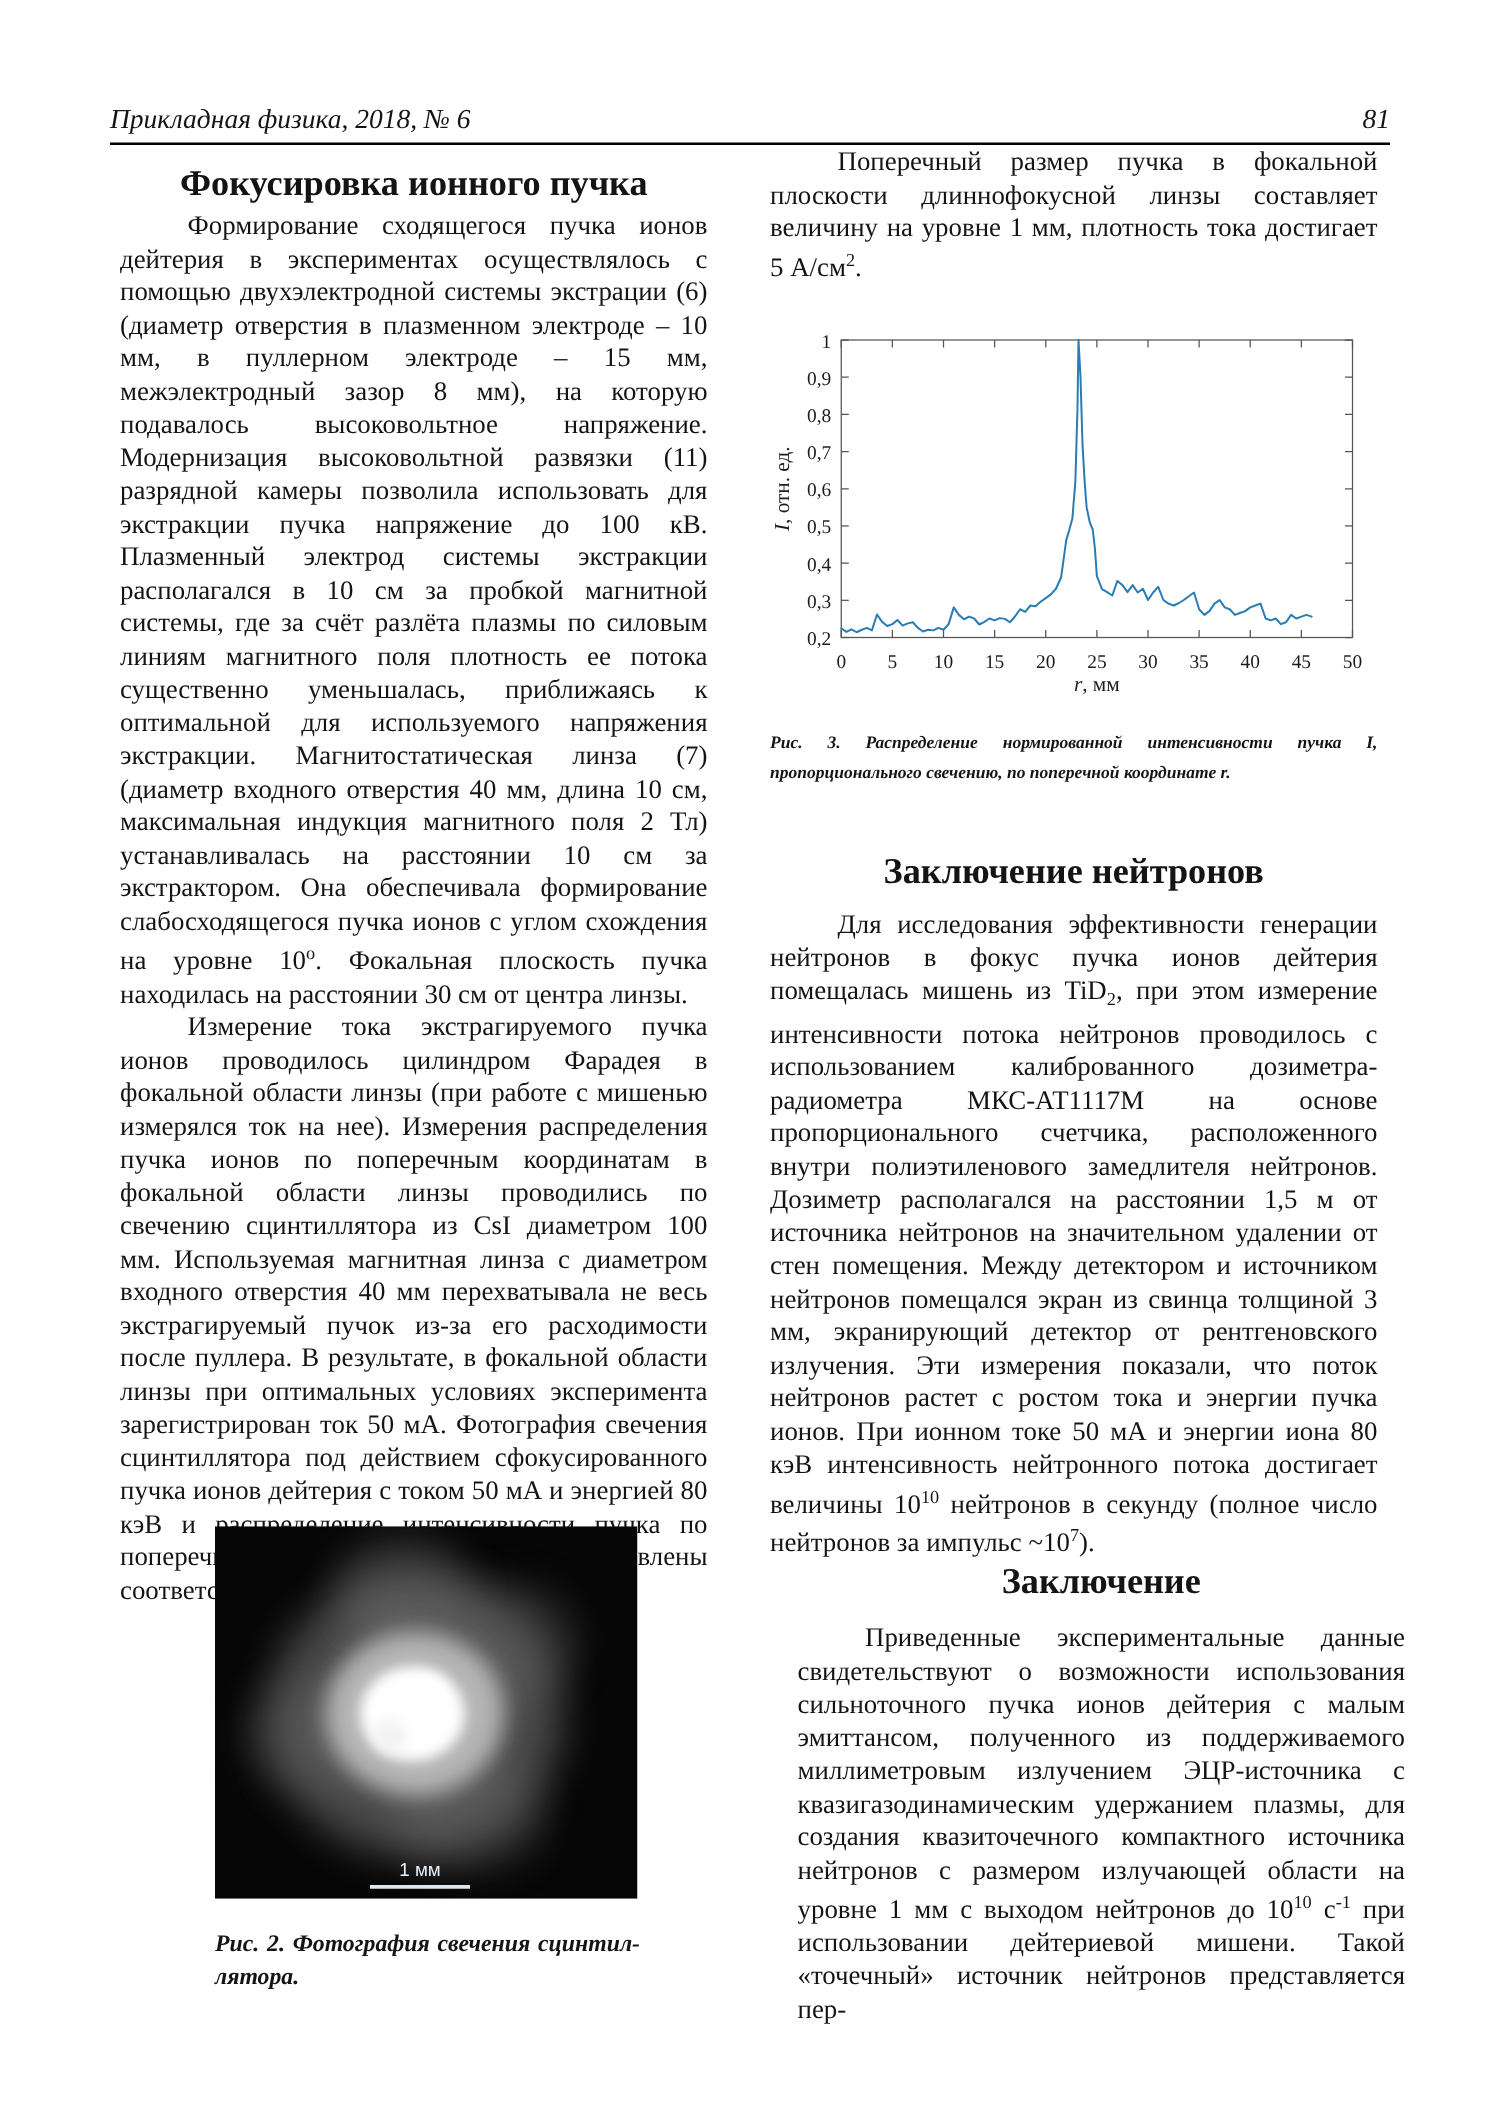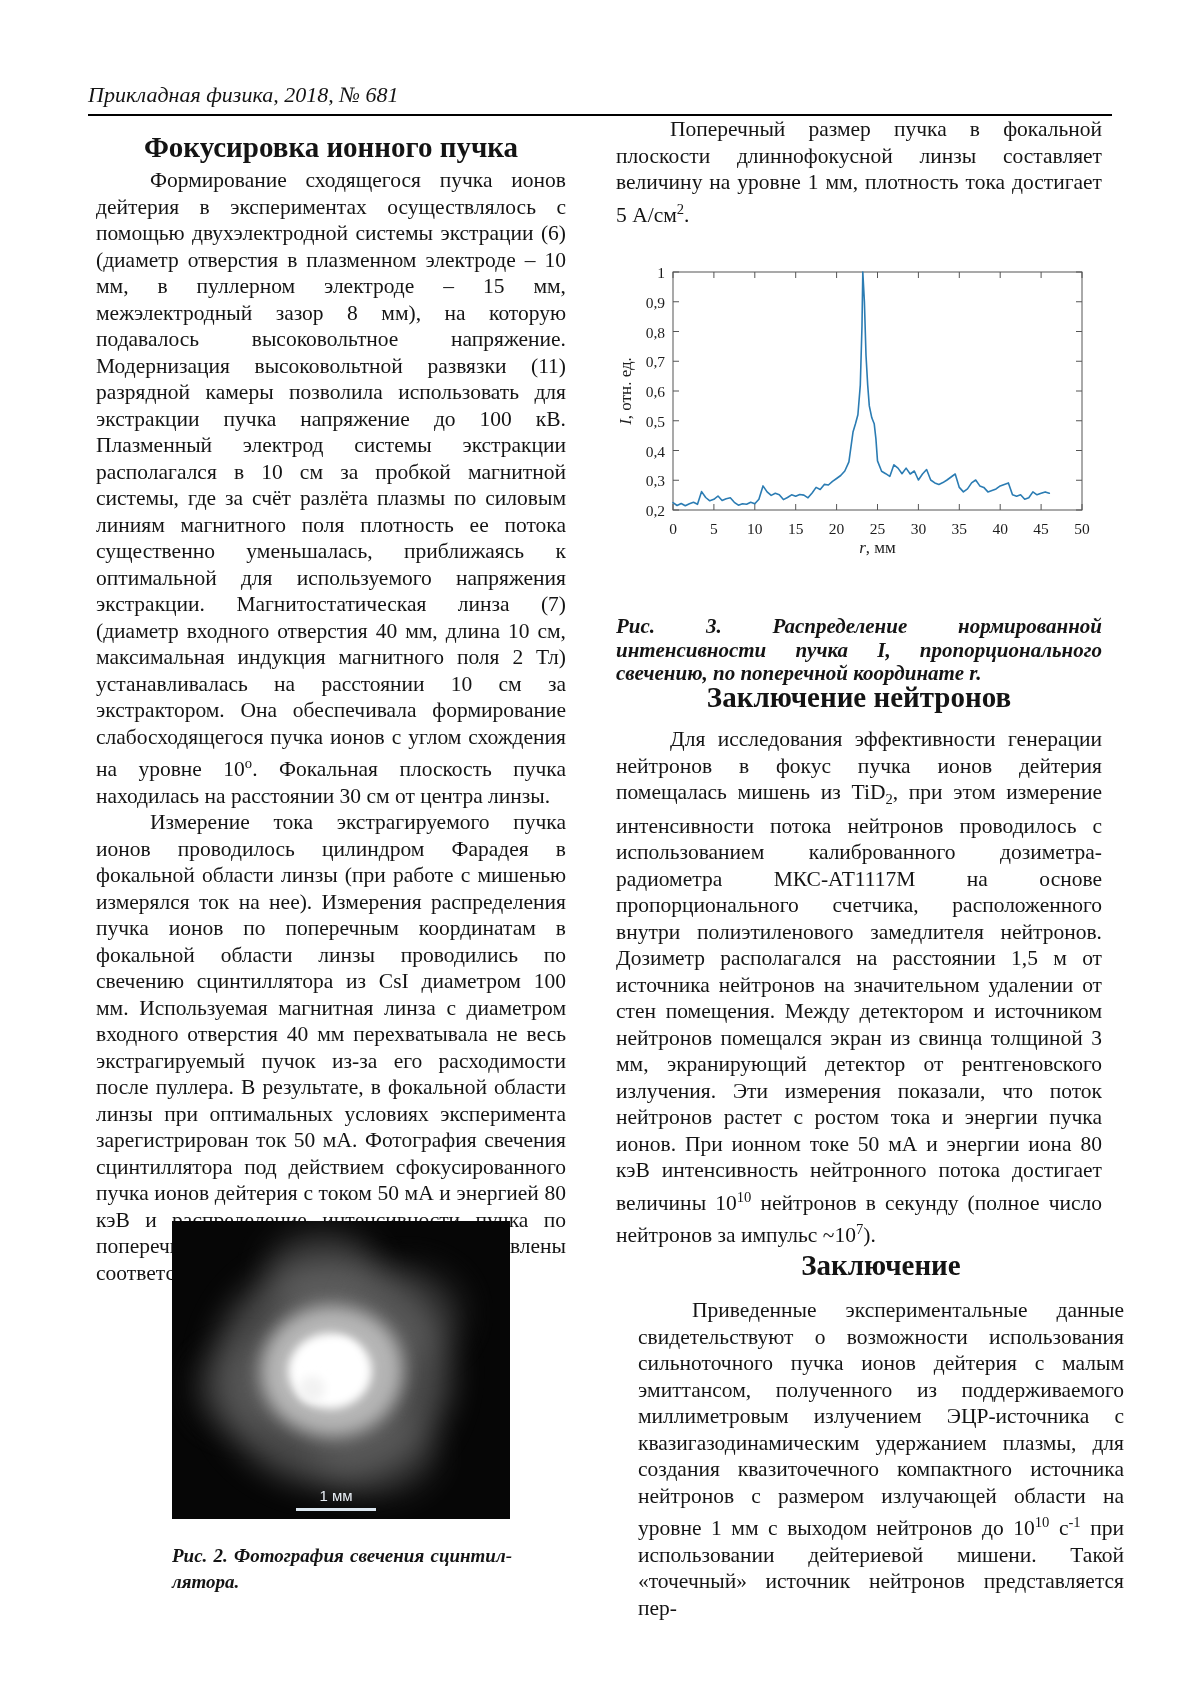--- a/index.html
+++ b/index.html
@@ -1,26 +1,26 @@
 <!DOCTYPE html>
 <html lang="ru"><head>
 <meta charset="utf-8">
 <style>
   html,body{margin:0;padding:0;background:#ffffff;}
   .page{position:relative;width:1200px;height:1698px;background:#ffffff;overflow:hidden;
         font-family:"Liberation Serif",serif;color:#141414;}
   .hdr{position:absolute;top:82px;left:88px;width:1024px;display:flex;
-       font-style:italic;font-size:22px;}
+       justify-content:space-between;font-style:italic;font-size:22px;}
   .rule{position:absolute;top:114px;left:88px;width:1024px;height:2px;background:#000;}
   .block{position:absolute;text-align:justify;font-size:21.5px;line-height:26.5px;}
   .block p{margin:0;text-indent:54px;}
   .sec-title{font-weight:bold;font-size:29px;text-align:center;line-height:26px;margin:0 0 7px 0;}
   sup,sub{font-size:68%;}
   .cap2{position:absolute;font-weight:bold;font-style:italic;font-size:19px;line-height:26px;text-align:justify;}
-  .cap3{position:absolute;font-weight:bold;font-style:italic;font-size:21px;line-height:23.5px;text-align:justify;margin-top:32px;}
+  .cap3{position:absolute;font-weight:bold;font-style:italic;font-size:14px;line-height:23.5px;text-align:justify;}
   .fig2{position:absolute;}
   .chart{position:absolute;}
   .tick{font-family:"Liberation Serif",serif;font-size:15.5px;fill:#1c1c1c;}
   .axis-label{font-family:"Liberation Serif",serif;font-size:17px;fill:#1c1c1c;}
   .scalebar-text{font-family:"Liberation Sans",sans-serif;font-size:15px;fill:#e9eff6;}
 </style>
 </head>
 <body>
 
 <div class="page">

